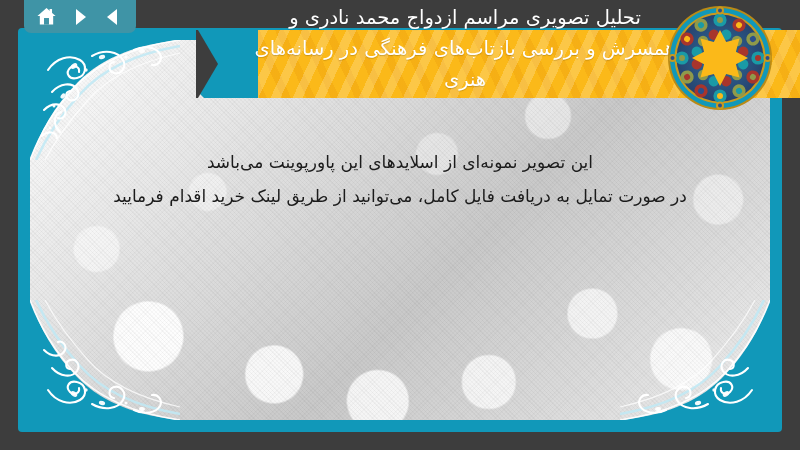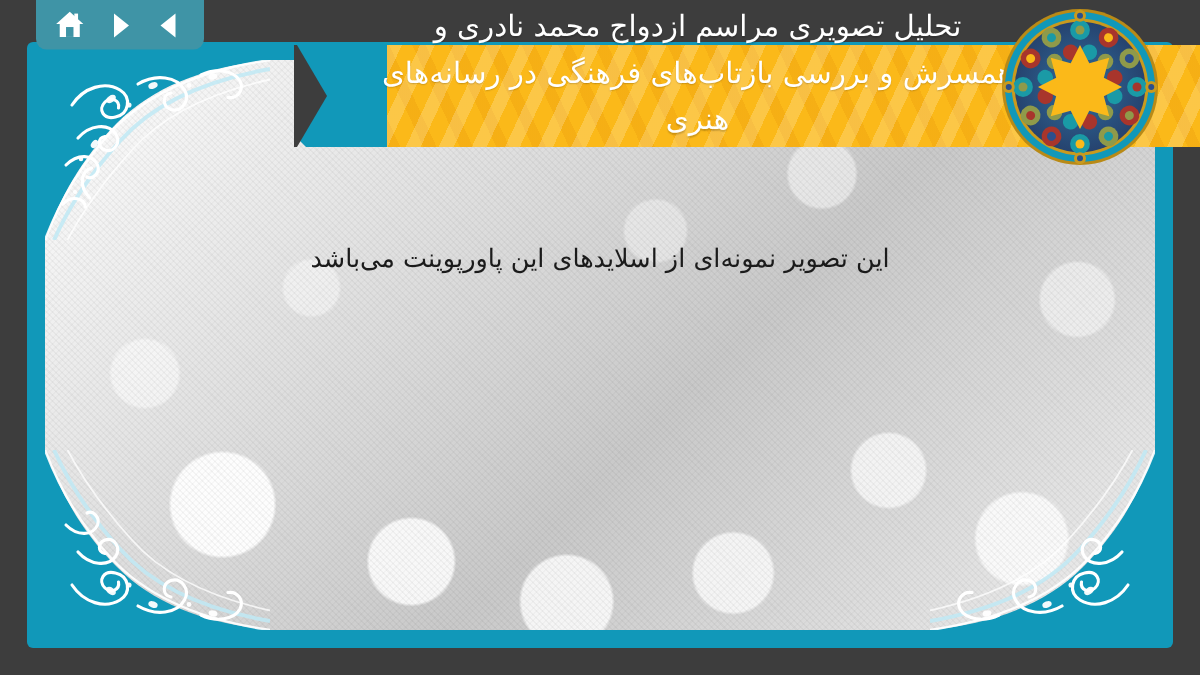--- a/index.html
+++ b/index.html
@@ -161,21 +161,21 @@
     height: 108px;
     z-index: 36;
   }
   .medallion svg { display: block; }
 
   
   .body-text {
     position: absolute;
     left: 40px;
     right: 40px;
-    top: 128px;
+    top: 117px;
     direction: rtl;
     text-align: center;
     z-index: 20;
     color: #1b1b1b;
     font-size: 17px;
     line-height: 34px;
   }
   .body-line { display: block; white-space: nowrap; }
 </style>
 </head>
@@ -280,20 +280,21 @@
           <ellipse cx="44" cy="26" rx="3.6" ry="2.3" transform="rotate(-34 44 26)"></ellipse>
           <ellipse cx="72" cy="17" rx="3.2" ry="2.1" transform="rotate(-20 72 17)"></ellipse>
           <ellipse cx="112" cy="11" rx="3" ry="2" transform="rotate(-12 112 11)"></ellipse>
           <circle cx="56" cy="30" r="1.7"></circle>
         </g>
       </svg>
     </div>
 
     <div class="body-text">
       <span class="body-line">این تصویر نمونه‌ای از اسلایدهای این پاورپوینت می‌باشد</span>
+      <span class="body-line">در صورت تمایل به دریافت فایل کامل، می‌توانید از طریق لینک خرید اقدام فرمایید</span>
     </div>
   </div>
 
   <div class="ribbon-notch">
     <svg width="64" height="68" viewBox="0 0 64 68" aria-hidden="true">
       <path d="M64,0 L64,68 L8,68 L8,60 L0,60 L0,8 L8,8 L8,0 Z" fill="#1198b9"></path>
       <path d="M8,0 L8,68 L0,60 L0,8 Z" fill="#1198b9"></path>
       <path d="M8,4 L8,64 L0,34 Z" fill="#3d3d3d" opacity="0"></path>
       <path d="M2,0 L22,34 L2,68 L0,68 L0,0 Z" fill="#3d3d3d"></path>
     </svg>

